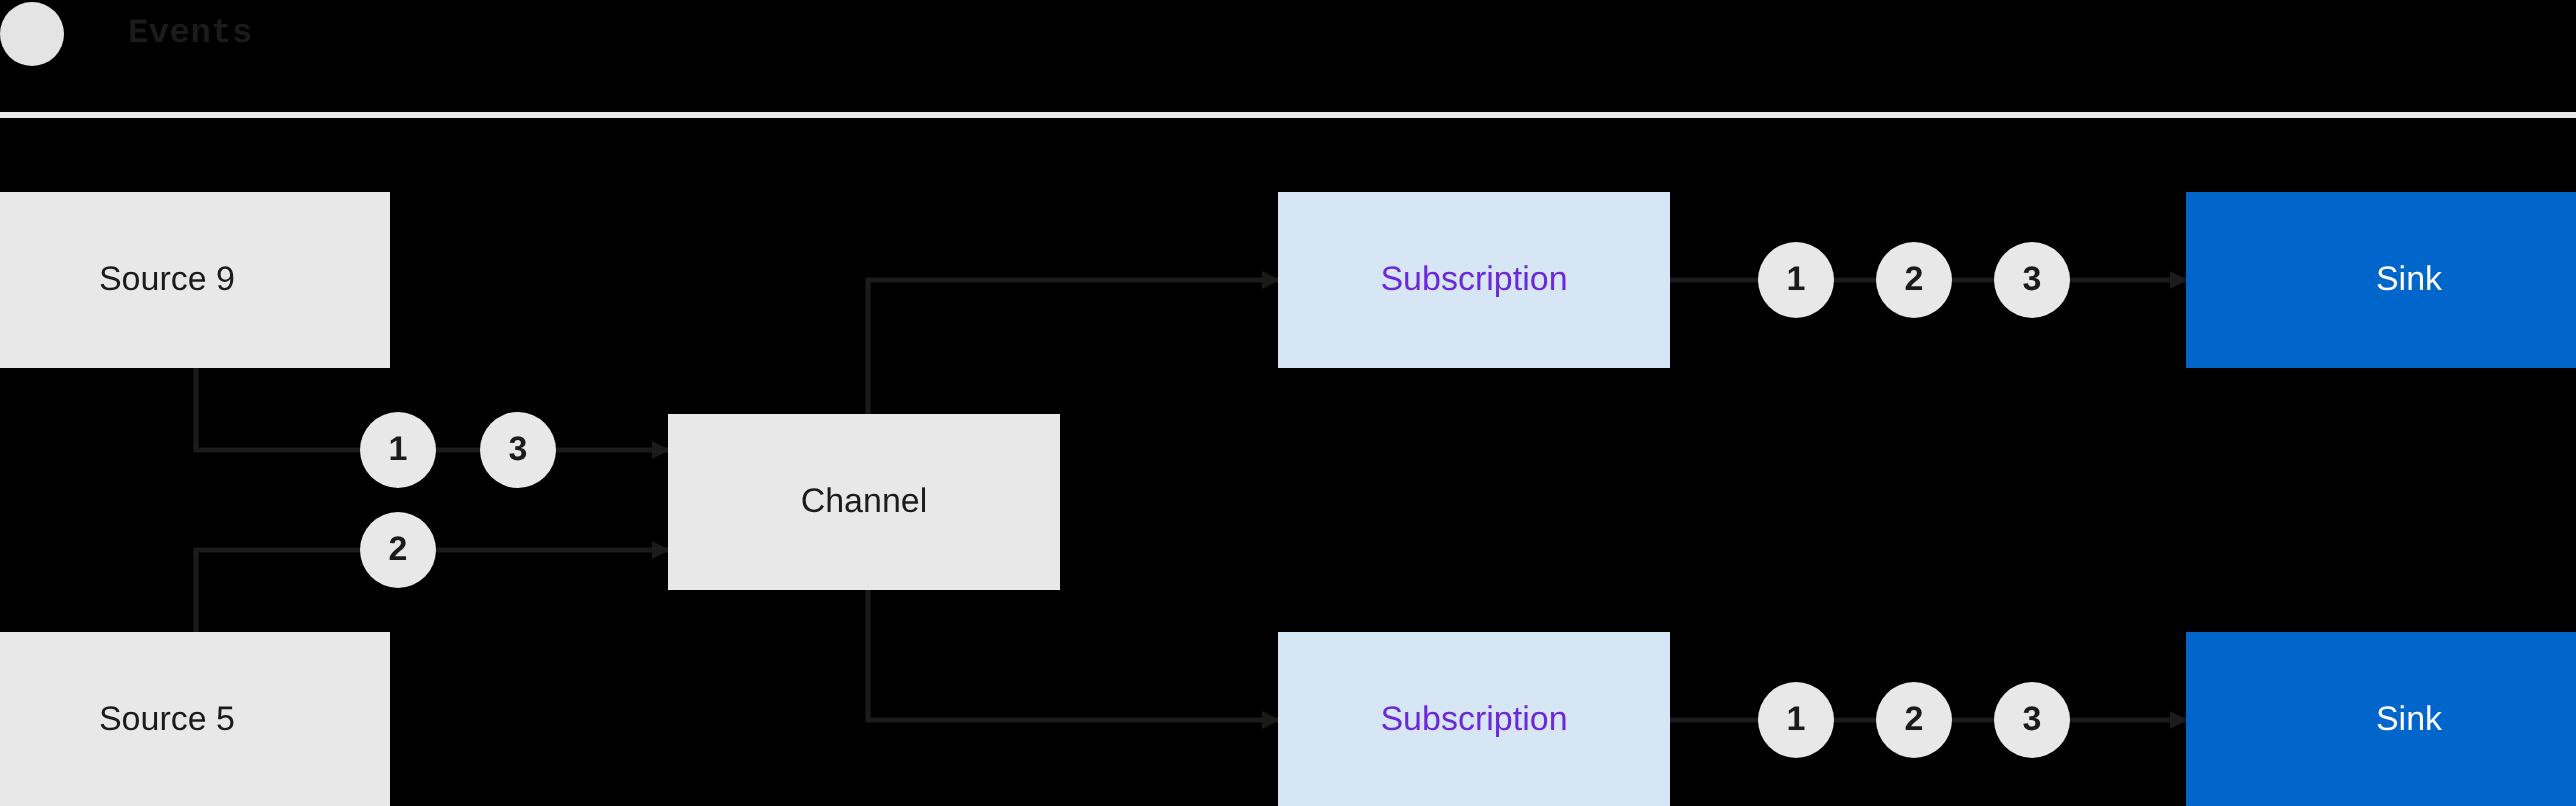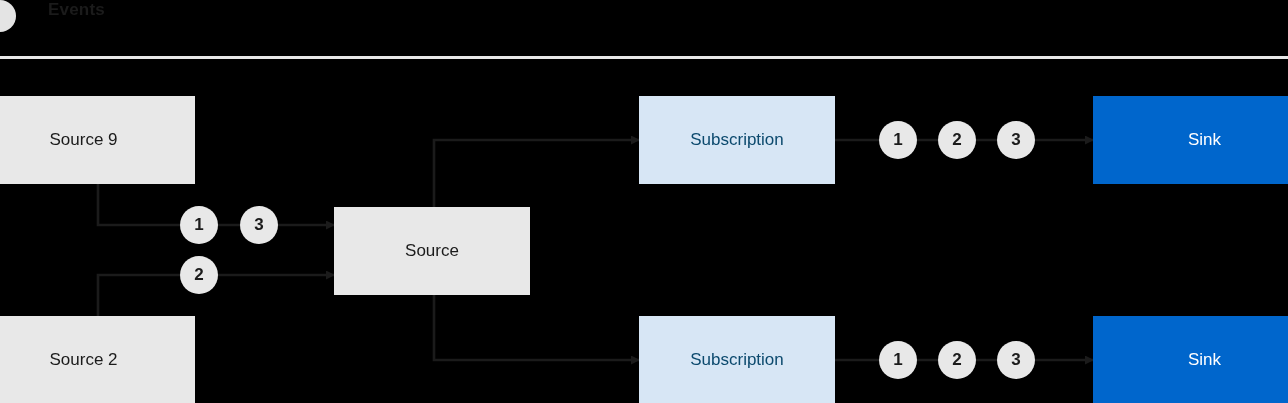--- a/index.html
+++ b/index.html
@@ -2,33 +2,33 @@
 <html><head>
 <meta charset="utf-8">
 <style>
   html,body{margin:0;padding:0;background:#000;}
   body{width:1288px;height:403px;position:relative;overflow:hidden;
        font-family:"Liberation Sans","DejaVu Sans",sans-serif;}
 
   .stage{position:absolute;inset:0;width:1288px;height:403px;}
 
   
-  .legend{position:absolute;left:0px;top:0px;height:34px;display:flex;align-items:flex-start;}
+  .legend{position:absolute;left:16px;top:0px;height:34px;display:flex;align-items:center;font-family:Liberation Mono, monospace;}
   .legend-dot{width:32px;height:32px;border-radius:50%;background:#e4e4e4;
               margin-left:-16px;flex:none;}
   .legend-label{margin-left:32px;color:#1b1b1b;font-size:17px;font-weight:bold;
                 letter-spacing:.2px;white-space:nowrap;}
 
   .divider{position:absolute;left:0;top:56px;width:1288px;height:3px;background:#e8e8e8;}
 
   
   .node{position:absolute;display:flex;align-items:center;justify-content:center;
         font-size:17px;box-sizing:border-box;}
   .node-gray{background:#e8e8e8;color:#1b1b1b;}
-  .node-blue-light{background:#d7e6f5;color:#0c4a6e;}
+  .node-blue-light{background:#d7e6f5;color:#6d28d9;}
   .node-blue{background:#0066cc;color:#ffffff;}
 
   .src1{left:-28px;top:96px;width:223px;height:88px;}
   .src2{left:-28px;top:316px;width:223px;height:88px;}
   .channel{left:334px;top:207px;width:196px;height:88px;}
   .sub1{left:639px;top:96px;width:196px;height:88px;}
   .sub2{left:639px;top:316px;width:196px;height:88px;}
   .sink1{left:1093px;top:96px;width:223px;height:88px;}
   .sink2{left:1093px;top:316px;width:223px;height:88px;}
 
@@ -69,25 +69,25 @@
       <path d="M835,140 L1093,140" marker-end="url(#arw)"></path>
 
       <path d="M835,360 L1093,360" marker-end="url(#arw)"></path>
     </g>
   </svg>
 
   <div class="node node-gray src1">
     <span>Source 9</span>
   </div>
   <div class="node node-gray src2">
-    <span>Source 2</span>
+    <span>Source 5</span>
   </div>
 
   <div class="node node-gray channel">
-    <span>Source</span>
+    <span>Channel</span>
   </div>
 
   <div class="node node-blue-light sub1">
     <span>Subscription</span>
   </div>
   <div class="node node-blue-light sub2">
     <span>Subscription</span>
   </div>
 
   <div class="node node-blue sink1">

